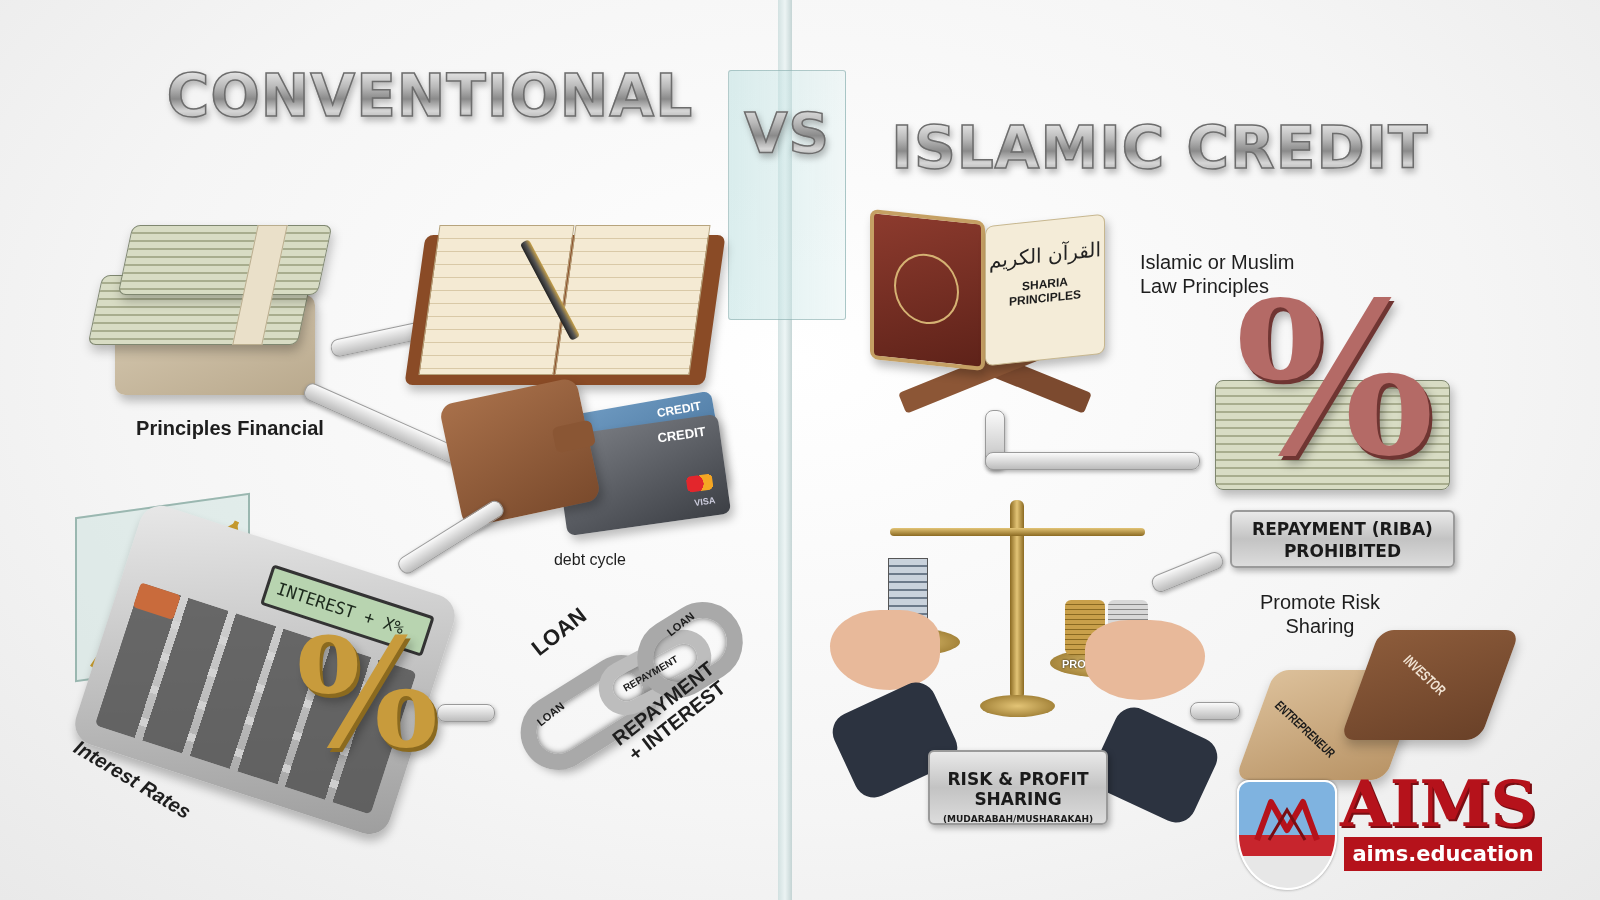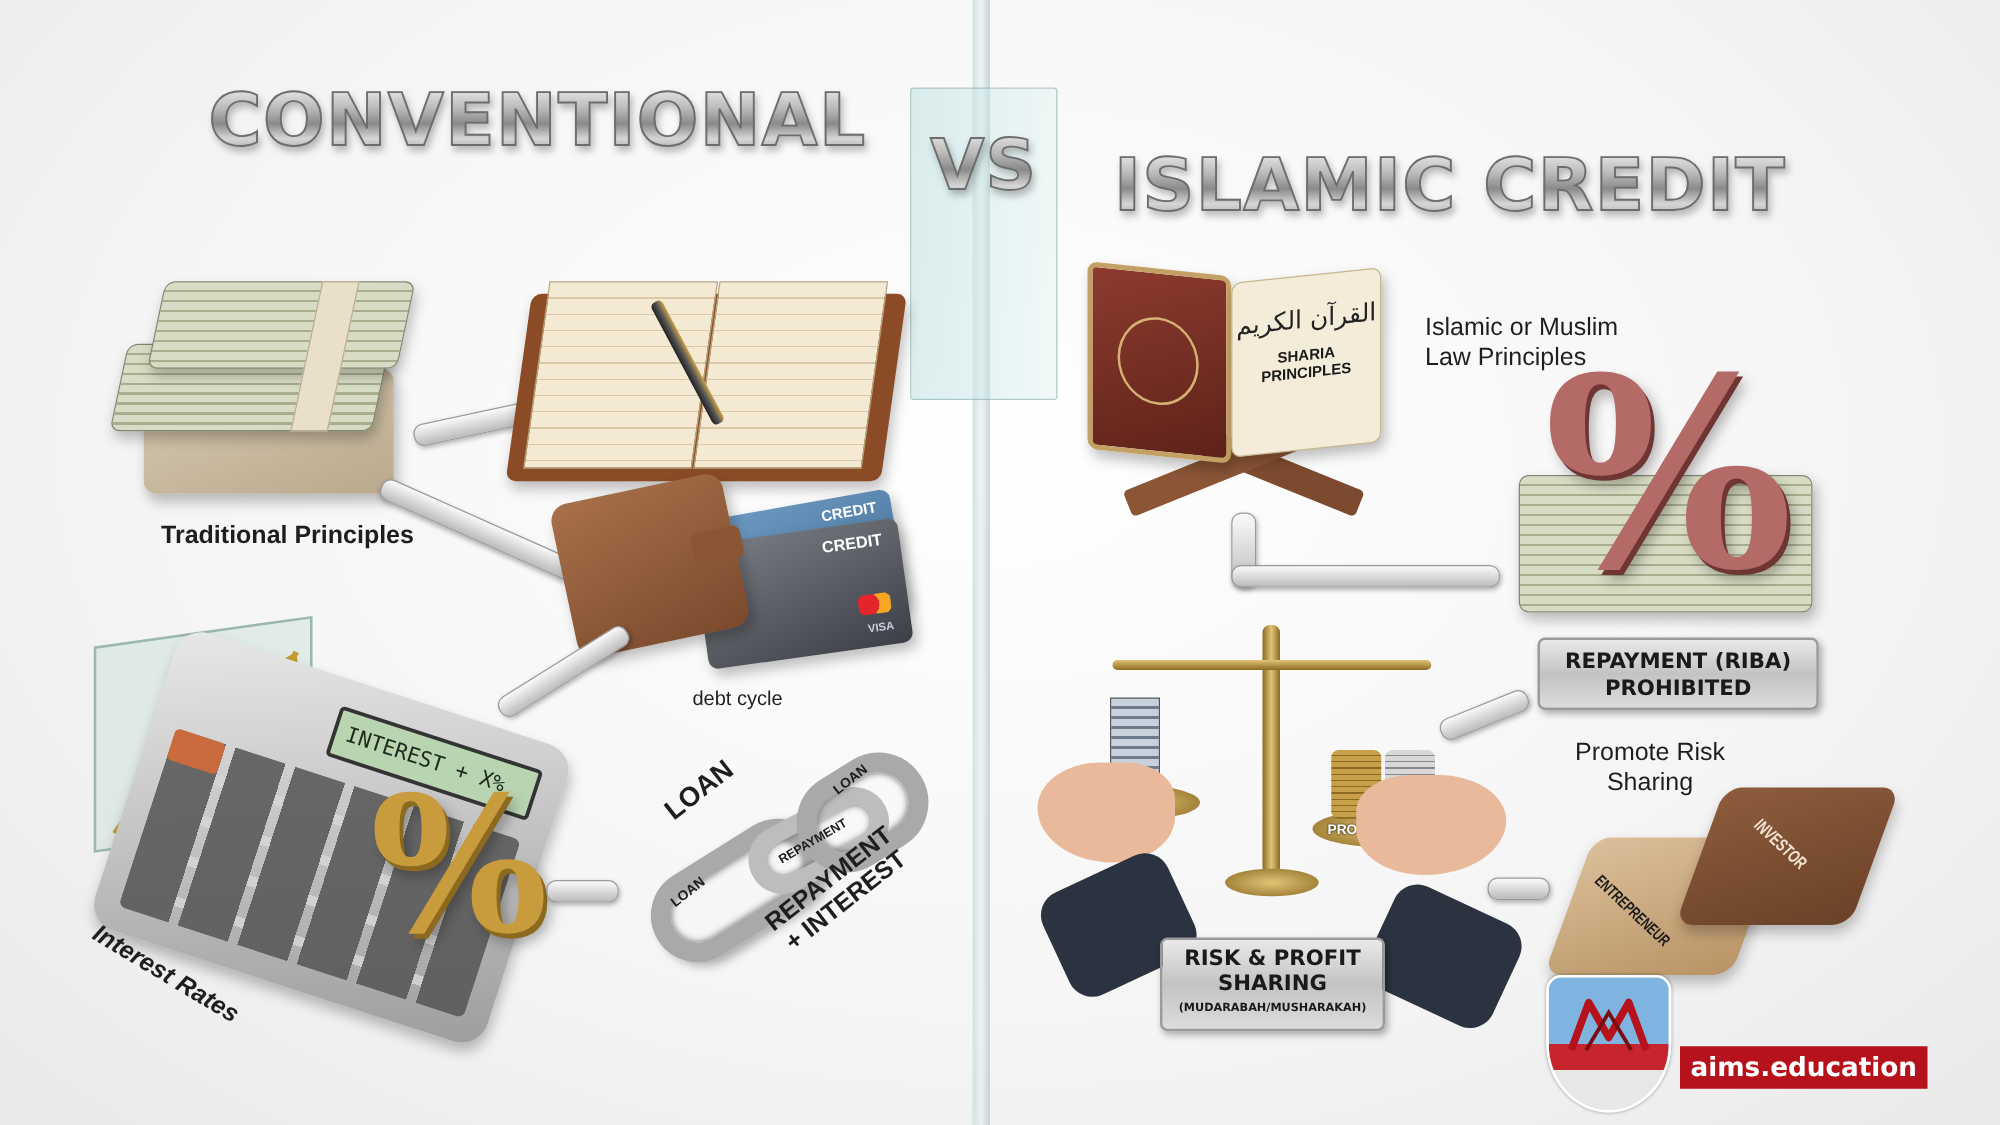--- a/index.html
+++ b/index.html
@@ -47,21 +47,21 @@
 <div class="abs" style="left:415px;top:215px;width:300px;height:175px">
   <div class="abs prop" style="left:0;top:20px;width:300px;height:150px;background:#8a4b26;transform:skewX(-8deg)"></div>
   <div class="abs" style="left:14px;top:10px;width:135px;height:150px;background:repeating-linear-gradient(180deg,#f4ead3 0 12px,#d9c9a7 12px 13px);transform:skewX(-8deg);border:1px solid #b7a47d"></div>
   <div class="abs" style="left:150px;top:10px;width:135px;height:150px;background:repeating-linear-gradient(180deg,#f4ead3 0 12px,#d9c9a7 12px 13px);transform:skewX(-8deg);border:1px solid #b7a47d"></div>
   <div class="abs" style="left:130px;top:20px;width:10px;height:110px;background:linear-gradient(90deg,#222,#555,#c8a24a);transform:rotate(-28deg);border-radius:4px"></div>
 </div>
 
 <div class="abs connector" style="left:305px;top:380px;width:170px;height:18px;transform:rotate(24deg);transform-origin:left center"></div>
 
 <div class="abs label" style="left:110px;top:416px;width:240px">
-  <div>Traditional Principles</div>
+  <div>Principles Financial</div>
 </div>
 
 <div class="abs" style="left:450px;top:385px;width:285px;height:160px">
   <div class="abs prop" style="left:120px;top:18px;width:150px;height:95px;background:linear-gradient(160deg,#6f9bc2,#3f6b95);transform:rotate(-10deg)">
     <span class="abs" style="right:12px;top:6px;color:#fff;font-size:12px;font-weight:bold">CREDIT</span>
   </div>
   <div class="abs prop" style="left:110px;top:40px;width:165px;height:100px;background:linear-gradient(160deg,#7b7e84,#3c3f45);transform:rotate(-8deg)">
     <span class="abs" style="right:14px;top:8px;color:#fff;font-size:13px;font-weight:bold">CREDIT</span>
     <span class="abs" style="right:14px;top:58px;width:26px;height:16px;background:radial-gradient(circle at 30% 50%,#e3262c 45%,transparent 46%),radial-gradient(circle at 70% 50%,#f5a623 45%,transparent 46%)"></span>
     <span class="abs" style="right:14px;top:80px;color:#ccd;font-size:9px;font-weight:bold">VISA</span>
@@ -152,21 +152,21 @@
   <div class="abs" style="left:235px;top:100px;width:40px;height:55px;background:repeating-linear-gradient(180deg,#c9a04a 0 4px,#8a6a22 4px 5px);border-radius:6px"></div>
   <div class="abs" style="left:278px;top:100px;width:40px;height:55px;background:repeating-linear-gradient(180deg,#d8d8d8 0 4px,#888 4px 5px);border-radius:6px"></div>
   <span class="abs" style="left:232px;top:158px;font-size:11px;font-weight:bold;color:#fff;text-shadow:0 0 2px #000">PROFIT</span>
   <span class="abs" style="left:280px;top:158px;font-size:11px;font-weight:bold;color:#fff;text-shadow:0 0 2px #000">LOSS</span>
 
   <div class="abs" style="left:0;top:110px;width:110px;height:80px;background:#e8b99a;border-radius:50% 40% 50% 60%"></div>
   <div class="abs" style="left:10px;top:195px;width:110px;height:90px;background:#2c3340;border-radius:20px;transform:rotate(-25deg)"></div>
   <div class="abs" style="left:255px;top:120px;width:120px;height:80px;background:#e8b99a;border-radius:40% 50% 60% 50%"></div>
   <div class="abs" style="left:270px;top:220px;width:110px;height:90px;background:#2c3340;border-radius:20px;transform:rotate(25deg)"></div>
 </div>
-<div class="abs plate" style="left:928px;top:750px;width:180px;height:75px;font-size:17px;line-height:20px;padding-top:5px">
+<div class="abs plate" style="left:928px;top:750px;width:180px;height:75px;font-size:17px;line-height:20px;padding-top:17px">
   <div>RISK &amp; PROFIT</div>
   <div>SHARING</div>
   <div style="font-size:9px">(MUDARABAH/MUSHARAKAH)</div>
 </div>
 
 <div class="abs label" style="left:1240px;top:590px;width:160px;font-weight:normal">
   <div>Promote Risk</div>
   <div>Sharing</div>
 </div>
 <div class="abs connector" style="left:1190px;top:702px;width:50px;height:18px"></div>
@@ -180,14 +180,15 @@
   </div>
 </div>
 
 <div class="abs" style="left:1232px;top:775px;width:330px;height:120px">
   <div class="abs" style="left:5px;top:5px;width:100px;height:110px;background:linear-gradient(180deg,#7fb3e0 0%,#7fb3e0 50%,#c7252d 50%,#c7252d 70%,#e7e7e7 70%);border-radius:12px 12px 50% 50%;border:2px solid #fff;box-shadow:0 0 3px rgba(0,0,0,.4)">
     <svg width="96" height="60" viewBox="0 0 96 60" style="position:absolute;left:0;top:8px">
       <path d="M18 50 L32 12 L48 40 L64 12 L78 50" fill="none" stroke="#b5121b" stroke-width="6" stroke-linejoin="round"></path>
       <path d="M30 50 L48 20 L66 50" fill="none" stroke="#7a0d12" stroke-width="3"></path>
     </svg>
   </div>
+  <div class="abs" style="left:108px;top:-6px;font-family:'DejaVu Serif',serif;font-weight:bold;font-size:64px;line-height:70px;color:#b5121b;text-shadow:2px 2px 0 #7a0d12">AIMS</div>
   <div class="abs" style="left:112px;top:62px;width:198px;height:34px;background:#b5121b;color:#fff;font-family:'DejaVu Sans',sans-serif;font-weight:bold;font-size:21px;line-height:34px;text-align:center">aims.education</div>
 </div>
 
 </body></html>

